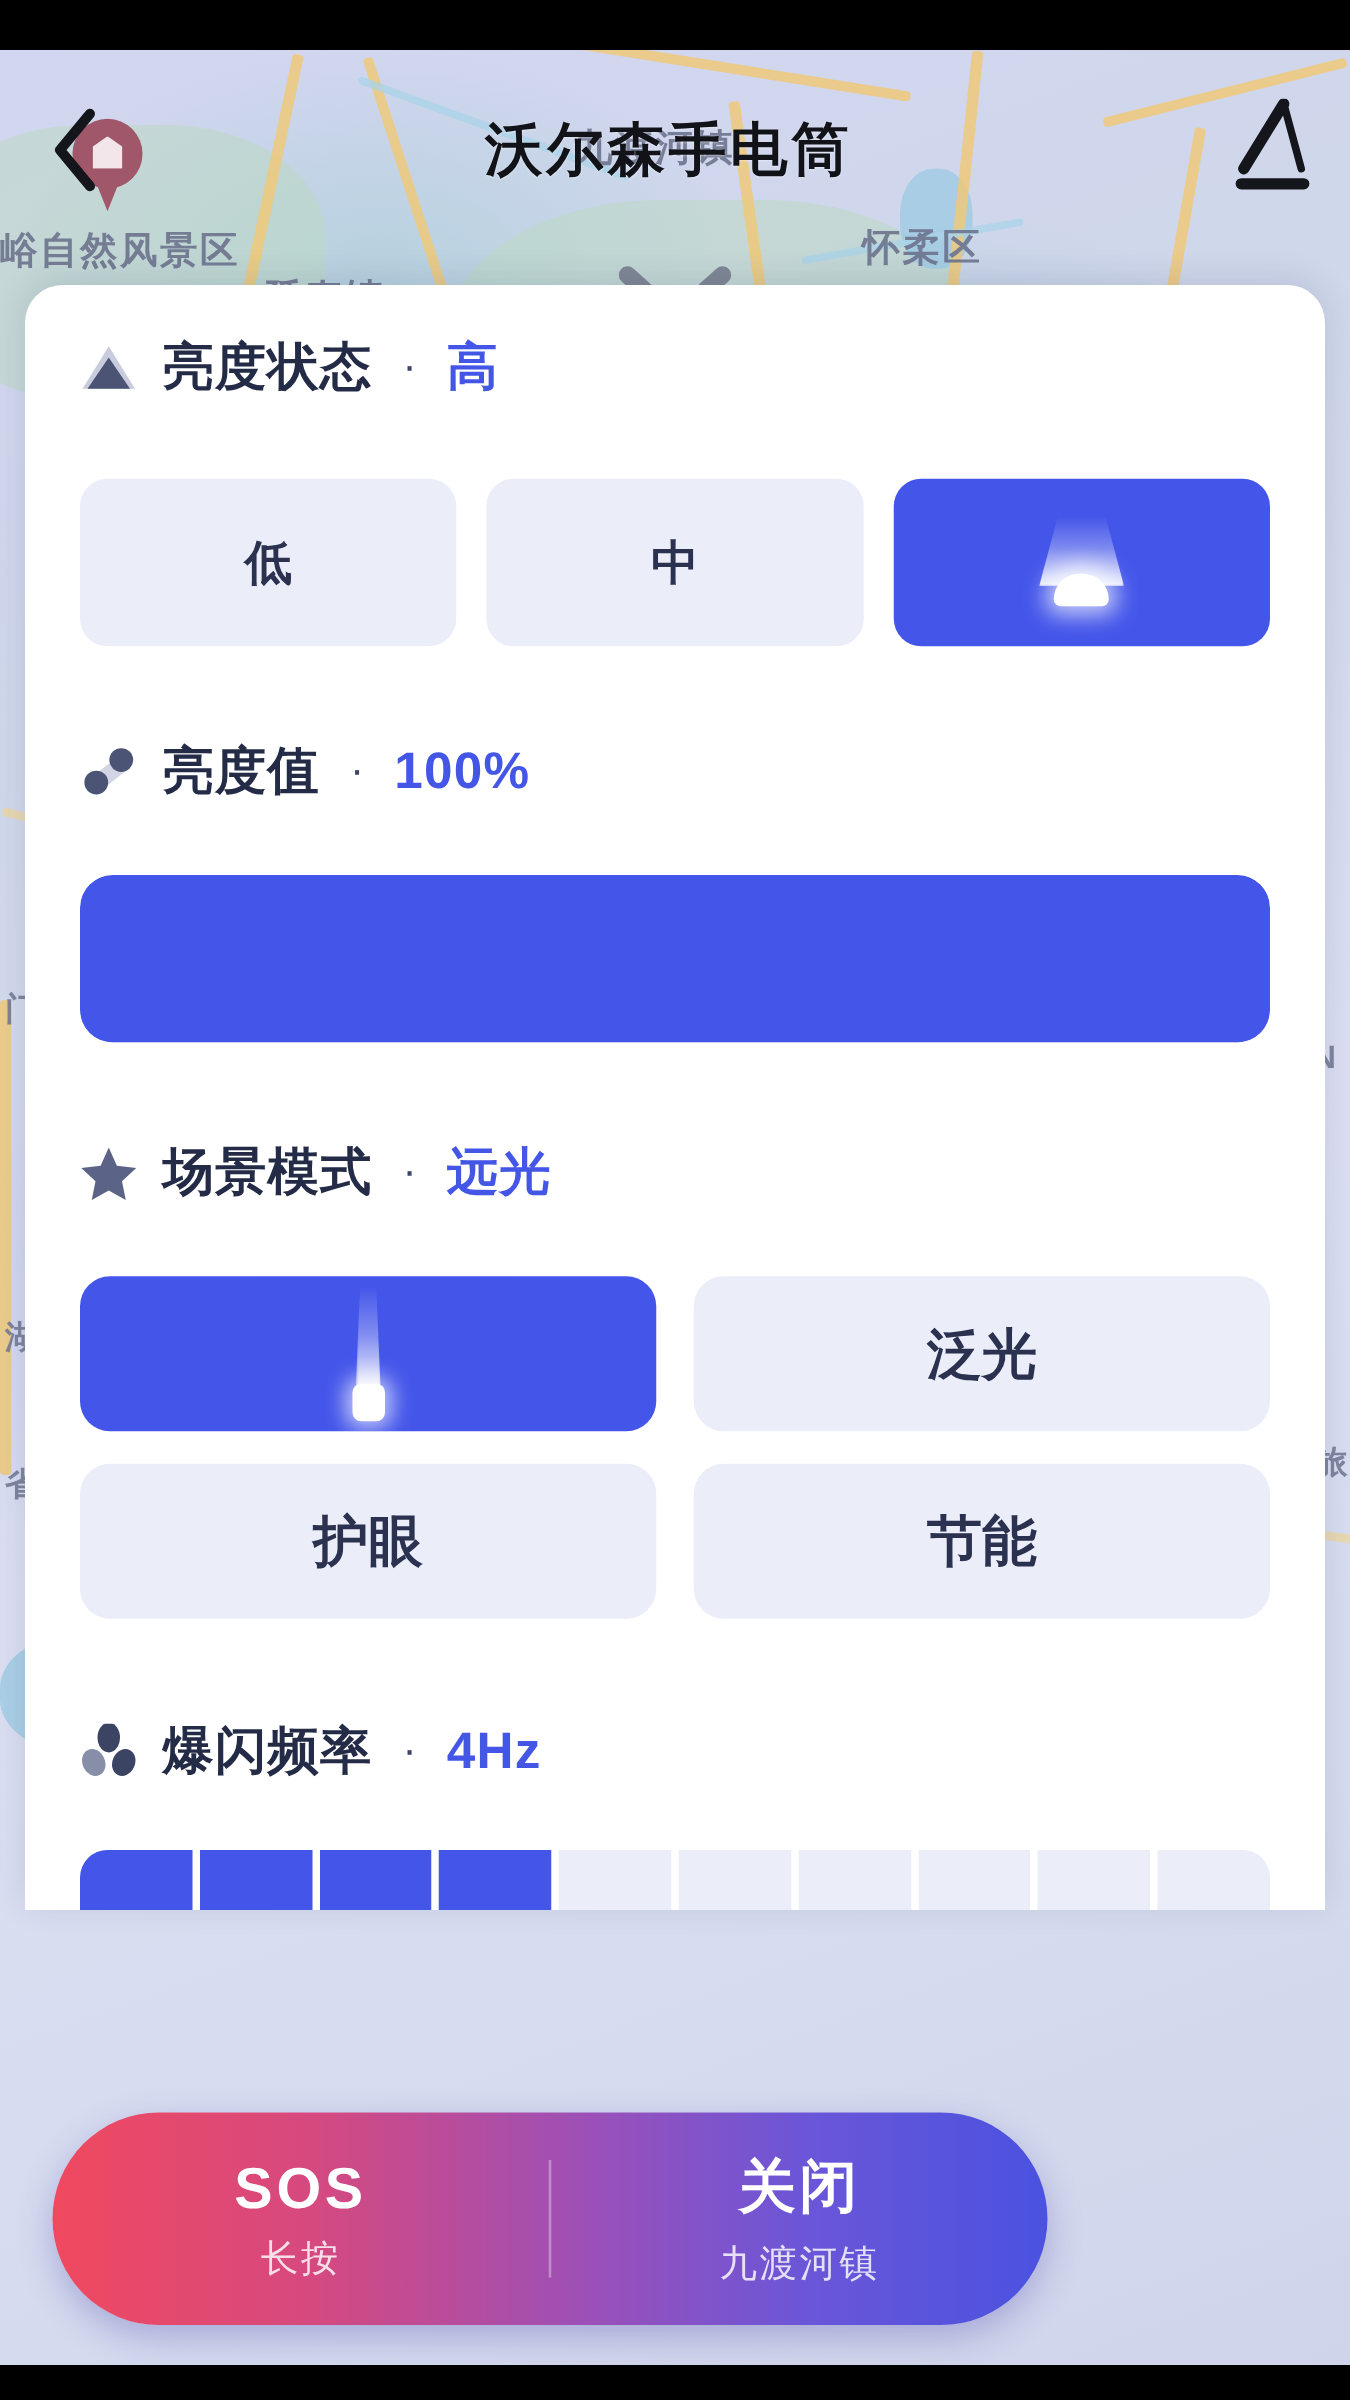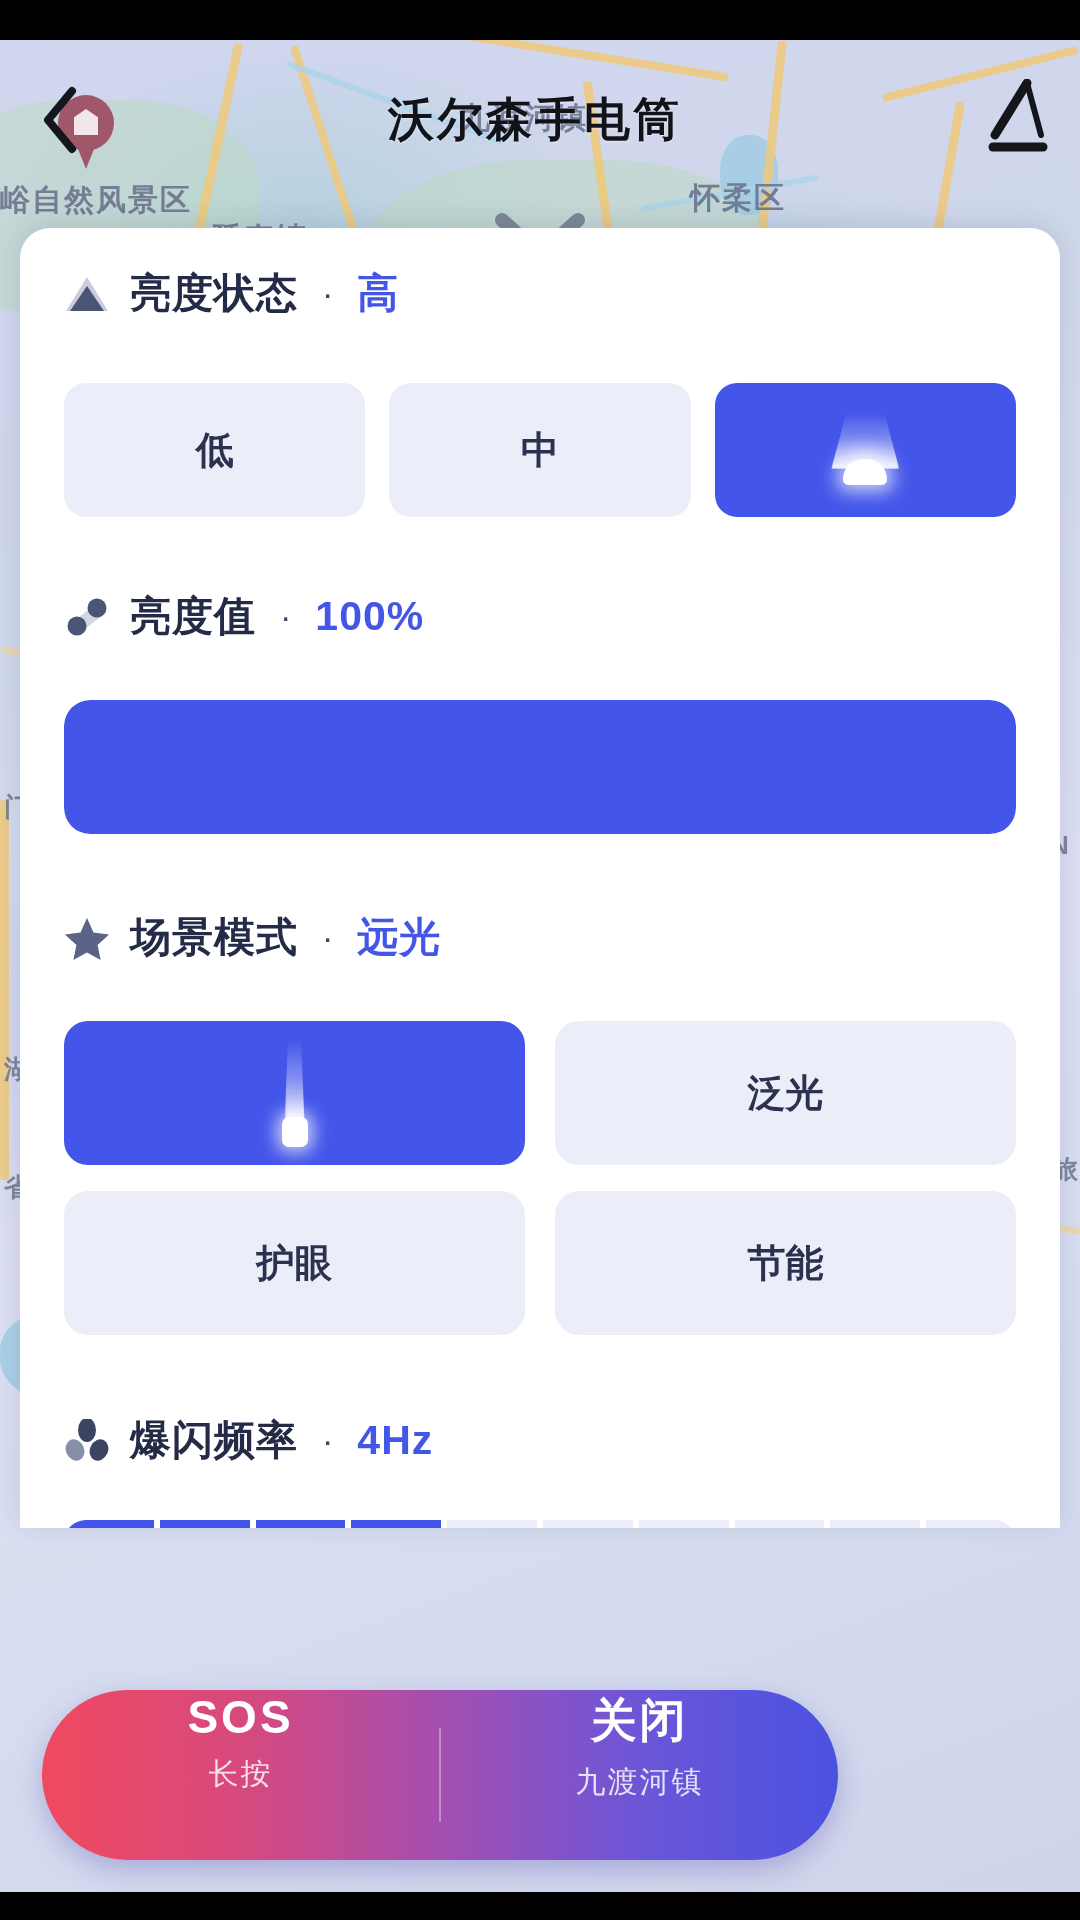--- a/index.html
+++ b/index.html
@@ -115,23 +115,23 @@
   }
   .slider-fill { height:100%; background:#4456ea; border-radius:26px; }
 
   
   .scene-head { margin-top:76px;text-align:center; }
   .scene-grid {
     margin-top:56px; display:grid; grid-template-columns:1fr 1fr;
     gap:26px 30px;
   }
   .scene-chip {
-    height:144px; border-radius:24px; background:#ebedf9;
+    height:124px; border-radius:24px; background:#ebedf9;
     display:flex; align-items:center; justify-content:center;
-    font-size:38px; font-weight:600; color:#2b3250; position:relative; overflow:hidden;
+    font-size:44px; font-weight:600; color:#2b3250; position:relative; overflow:hidden;
   }
   .scene-chip.active { background:#4456ea; color:#fff; }
 
   .beam {
     position:relative; width:60px; height:108px;
   }
   .beam .shaft {
     position:absolute; left:20px; top:0; width:20px; height:82px;
     background:linear-gradient(180deg, rgba(255,255,255,0) 0%, rgba(255,255,255,.35) 50%, rgba(255,255,255,.95) 100%);
     clip-path:polygon(18% 0,82% 0,100% 100%,0 100%);
@@ -154,21 +154,21 @@
 
   
   .action-bar {
     position:absolute; left:42px; bottom:60px; width:796px; height:170px;
     border-radius:85px; display:flex; align-items:stretch; z-index:9;
     background:linear-gradient(90deg,#f0495f 0%,#d6497f 26%,#9b50b8 54%,#6a56d8 76%,#4a52e0 100%);
     box-shadow:0 10px 28px rgba(70,60,170,.3);
     overflow:hidden;
   }
   .act {
-    flex:1; display:flex; flex-direction:column; align-items:center; gap:10px;
+    flex:1; display:flex; flex-direction:column; align-items:center; justify-content:center; gap:10px;
   }
   .act-main { color:#fff; font-size:46px; font-weight:700; letter-spacing:3px; }
   .act-sub { color:rgba(255,255,255,.82); font-size:30px; letter-spacing:2px; }
   .act-div { width:2px; margin:38px 0; background:rgba(255,255,255,.35); }
 </style>
 </head>
 <body>
 
 <div class="bar-top"></div>
 

